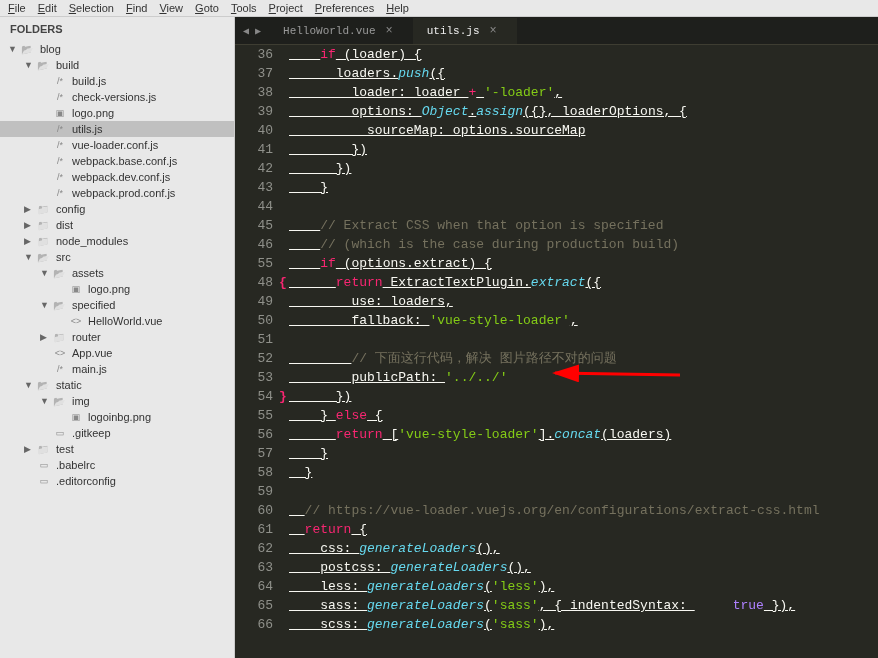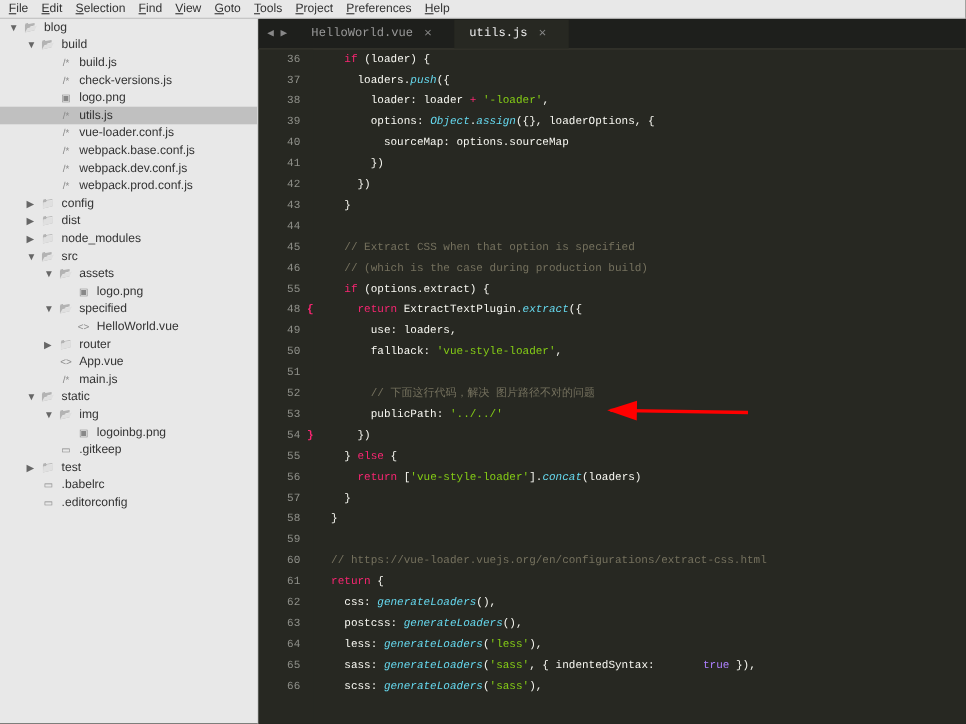--- a/index.html
+++ b/index.html
@@ -97,21 +97,21 @@
       color: #eee;
     }
     .tab-close {
       color: #888;
       font-size: 12px;
     }
     .code-area {
       flex: 1;
       display: flex;
       overflow: auto;
-      font-size: 10px;
+      font-size: 13px;
       line-height: 19px;
       position: relative;
     }
     .gutter {
       background: #272822;
       color: #8f908a;
       text-align: right;
       padding: 0 12px 0 8px;
       user-select: none;
       min-width: 50px;
@@ -128,21 +128,21 @@
       position: absolute;
       left: -10px;
       color: #f92672;
       font-weight: bold;
     }
     
     .kw { color: #f92672; }
     .str { color: #84cc16; }
     .fn { color: #66d9ef; font-style: italic; }
     .obj { color: #66d9ef; font-style: italic; }
-    .id { color: #f8f8f2; }
+    .id { color: #f8f8f2; text-decoration: underline; }
     .op { color: #f92672; }
     .cmt { color: #75715e; }
     .const { color: #ae81ff; margin-left: 38px; }
     .arrow-red {
       position: absolute;
       pointer-events: none;
     }
     .arrow-red svg { display: block; }
     .folder-icon::before { content: "📁"; font-size: 10px; filter: grayscale(1); }
     .folder-open-icon::before { content: "📂"; font-size: 10px; filter: grayscale(1); }
@@ -162,20 +162,21 @@
     <span><u>V</u>iew</span>
     <span><u>G</u>oto</span>
     <span><u>T</u>ools</span>
     <span><u>P</u>roject</span>
     <span><u>P</u>references</span>
     <span><u>H</u>elp</span>
   </div>
 
 <div class="main">
   <div class="sidebar">
+    <div class="sidebar-header">FOLDERS</div>
     <div id="tree">
         <div class="tree-item" style="padding-left: 8px;">
           <span class="tree-arrow">▼</span>
           <span class="tree-icon folder-open-icon"></span>
           <span class="tree-label">blog</span>
         </div>
         <div class="tree-item" style="padding-left: 24px;">
           <span class="tree-arrow">▼</span>
           <span class="tree-icon folder-open-icon"></span>
           <span class="tree-label">build</span>

